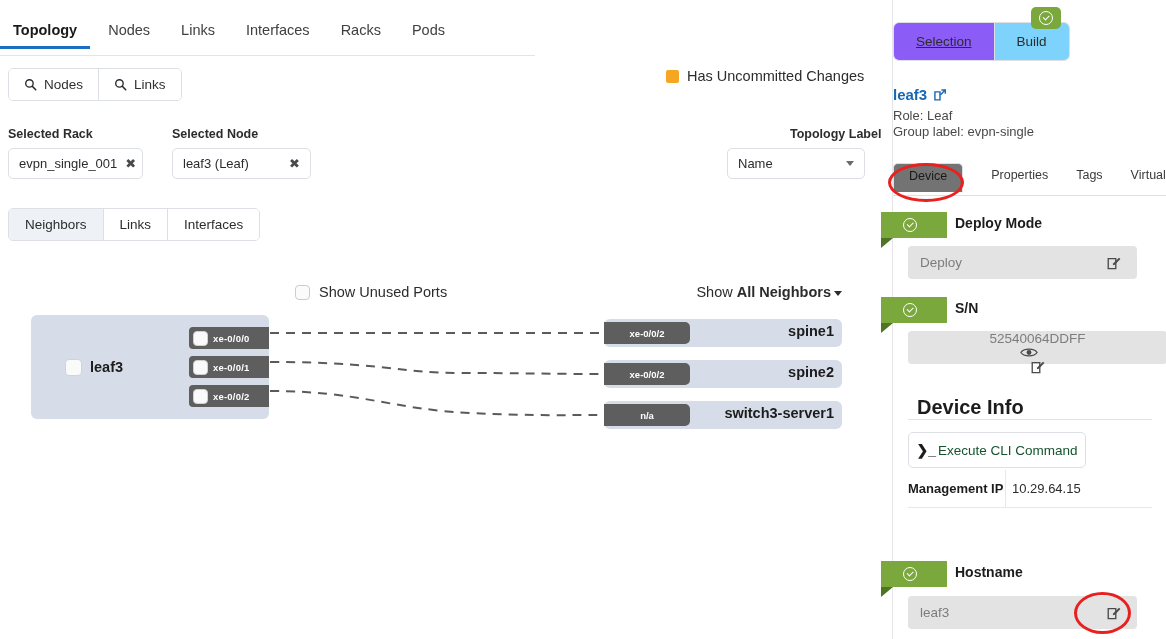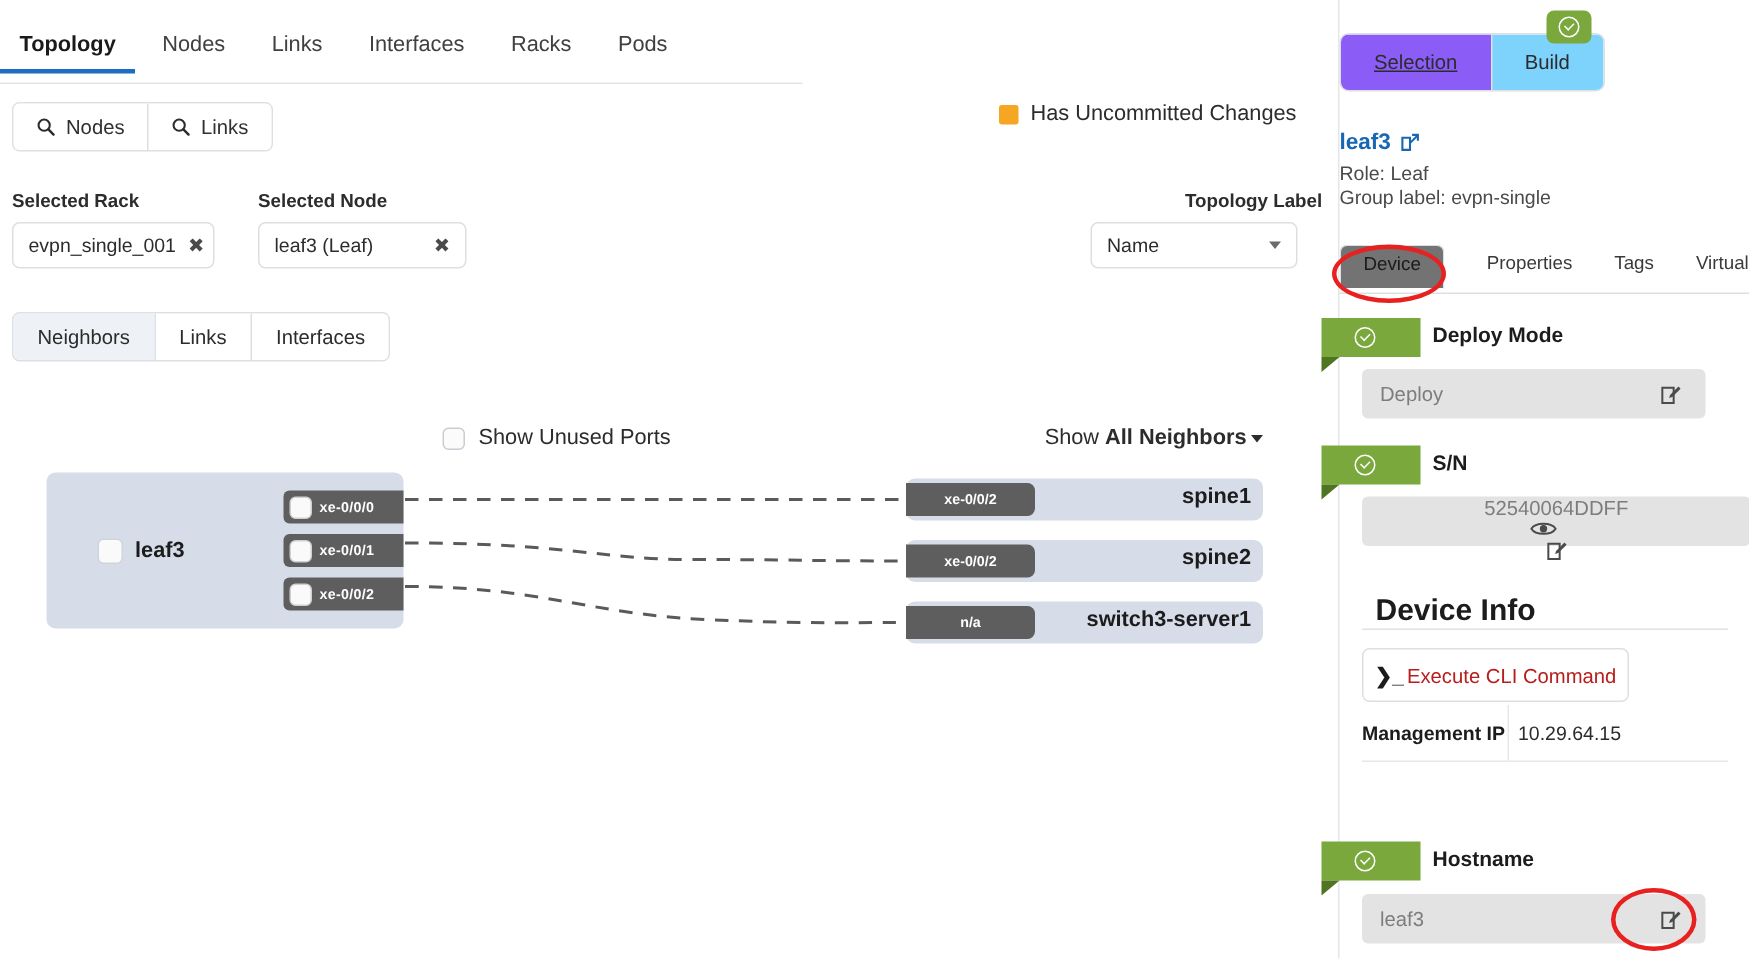--- a/index.html
+++ b/index.html
@@ -141,21 +141,21 @@
   .ico-btn { cursor: pointer; display: flex; align-items: center; justify-content: center;
              width: 22px; height: 22px; }
 
   .sec-head { position: absolute; left: 24px; font-size: 20px; font-weight: bold; color: #1c1c1c; }
   .hr { position: absolute; left: 15px; height: 1px; background: #e0e2e6; }
 
   #cli-btn { position: absolute; left: 15px; top: 432px; width: 178px; height: 36px;
              border: 1px solid #dcdfe3; border-radius: 5px; background: #fff;
              display: flex; align-items: center; justify-content: center; gap: 2px; cursor: pointer; }
   #cli-btn .prompt { font-size: 14px; font-weight: bold; color: #1c1c1c; }
-  #cli-btn .ctxt { font-size: 13.5px; color: #b91c1c; }
+  #cli-btn .ctxt { font-size: 13.5px; color: #14532d; }
 
   .kv-row { position: absolute; left: 15px; width: 244px; height: 38px;
             border-bottom: 1px solid #e6e8ec; display: flex; align-items: center; }
   .kv-row .k { width: 97px; font-size: 13px; font-weight: bold; color: #1c1c1c; }
   .kv-row .v { font-size: 13px; color: #2c2c2c; padding-left: 7px; }
   .kv-div { position: absolute; top: 0; bottom: 0; left: 97px; width: 1px; background: #e6e8ec; }
 
   .annot { position: absolute; border: 3px solid #e8201f; border-radius: 50%;
            pointer-events: none; z-index: 20; }
 

